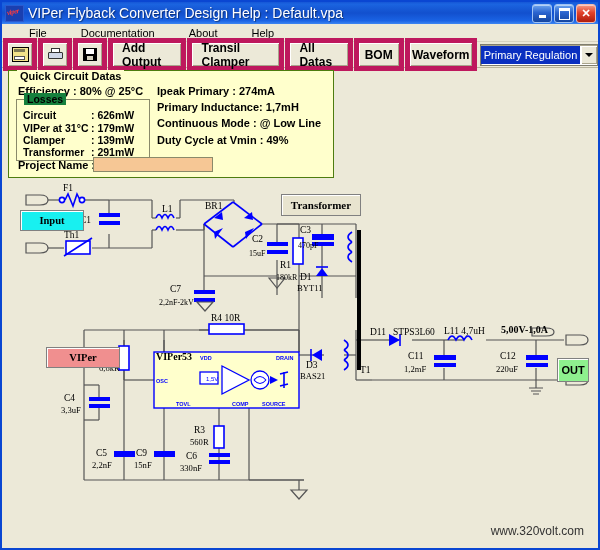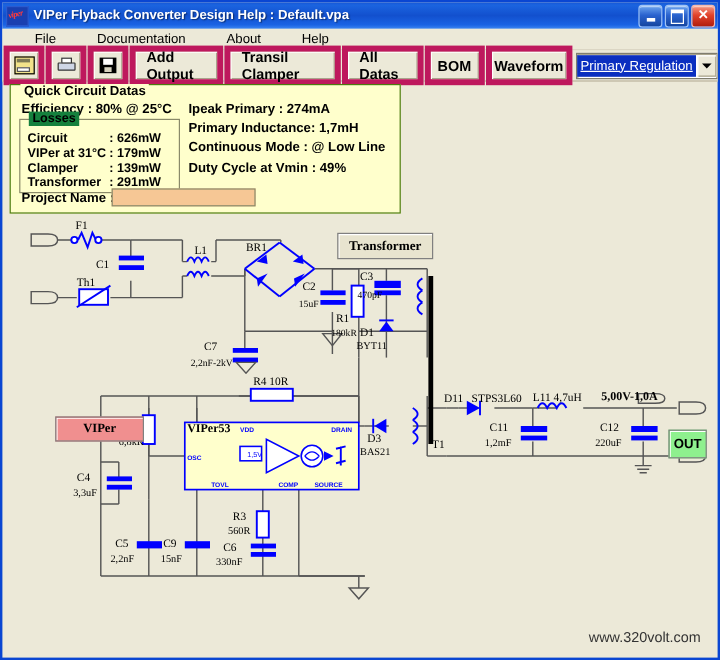--- a/index.html
+++ b/index.html
@@ -24,21 +24,21 @@
     width:17px;height:15px;margin-left:3px;margin-right:4px;
     background:#1a3fb0;border:1px solid #2a5ad0;position:relative;flex:none;
     overflow:hidden;
   }
   .title-ico span{
     position:absolute;left:1px;top:2px;color:#ff3b3b;font-size:7px;
     font-style:italic;font-weight:bold;font-family:"Liberation Serif",serif;
     transform:rotate(-12deg);letter-spacing:-0.5px;
   }
   .title-txt{
-    color:#fff;font-size:11px;font-weight:bold;
+    color:#fff;font-size:14px;font-weight:normal;
     text-shadow:1px 1px 1px rgba(0,0,0,.45);
     white-space:nowrap;
   }
   .winbtns{position:absolute;right:2px;top:2px;display:flex;gap:2px;}
   .wb{
     width:18px;height:17px;border:1px solid #9fc3f5;border-radius:3px;
     display:flex;align-items:center;justify-content:center;
     font-size:10px;color:#fff;font-weight:bold;font-family:"Liberation Sans",sans-serif;
     background:linear-gradient(180deg,#6ea6ef,#2a63cf 45%,#14459f);
     box-shadow:inset 0 1px 0 rgba(255,255,255,.5);
@@ -81,21 +81,21 @@
   .ic-disk:before{content:"";position:absolute;left:3px;top:1px;width:8px;height:5px;background:#fff;}
   .ic-disk:after{content:"";position:absolute;left:4px;bottom:1px;width:6px;height:4px;background:#d6d2bf;}
   .tb-combo{
     height:20px;margin-left:3px;width:152px;
     border:1px solid #7f7d6e;background:#fff;
     display:flex;align-items:center;justify-content:space-between;
     box-shadow:inset 1px 1px 0 #a9a48c;
   }
   .tb-combo .sel{
     background:#0a2fc0;color:#fff;font-size:11px;
-    flex:1;height:18px;line-height:18px;padding-left:3px;white-space:nowrap;overflow:hidden;text-decoration:underline;
+    flex:1;height:18px;line-height:18px;padding-left:3px;white-space:nowrap;overflow:hidden;
   }
   .tb-combo .arrow{
     width:16px;height:18px;background:#ece9d8;
     border-left:1px solid #fff;
     display:flex;align-items:center;justify-content:center;
     box-shadow:inset 1px 1px 0 #fff, inset -1px -1px 0 #a9a48c;
   }
   .tb-combo .arrow i{
     width:0;height:0;border-left:4px solid transparent;border-right:4px solid transparent;
     border-top:4px solid #000;display:block;
@@ -488,20 +488,21 @@
         <text x="152" y="180" font-family="Liberation Serif, serif" font-size="10" fill="#000">VIPer53</text>
         <text x="196" y="180">VDD</text>
         <text x="272" y="180">DRAIN</text>
         <text x="152" y="203">OSC</text>
         <text x="172" y="226">TOVL</text>
         <text x="228" y="226">COMP</text>
         <text x="258" y="226">SOURCE</text>
       </g>
     </svg>
 
+    <div class="lbl-box box-input">Input</div>
     <div class="lbl-box box-transformer">Transformer</div>
     <div class="lbl-box box-viper">VIPer</div>
     <div class="lbl-box box-out">OUT</div>
 
     <div class="wm">www.320volt.com</div>
   </div>
 
 </div>
 
 </body></html>

